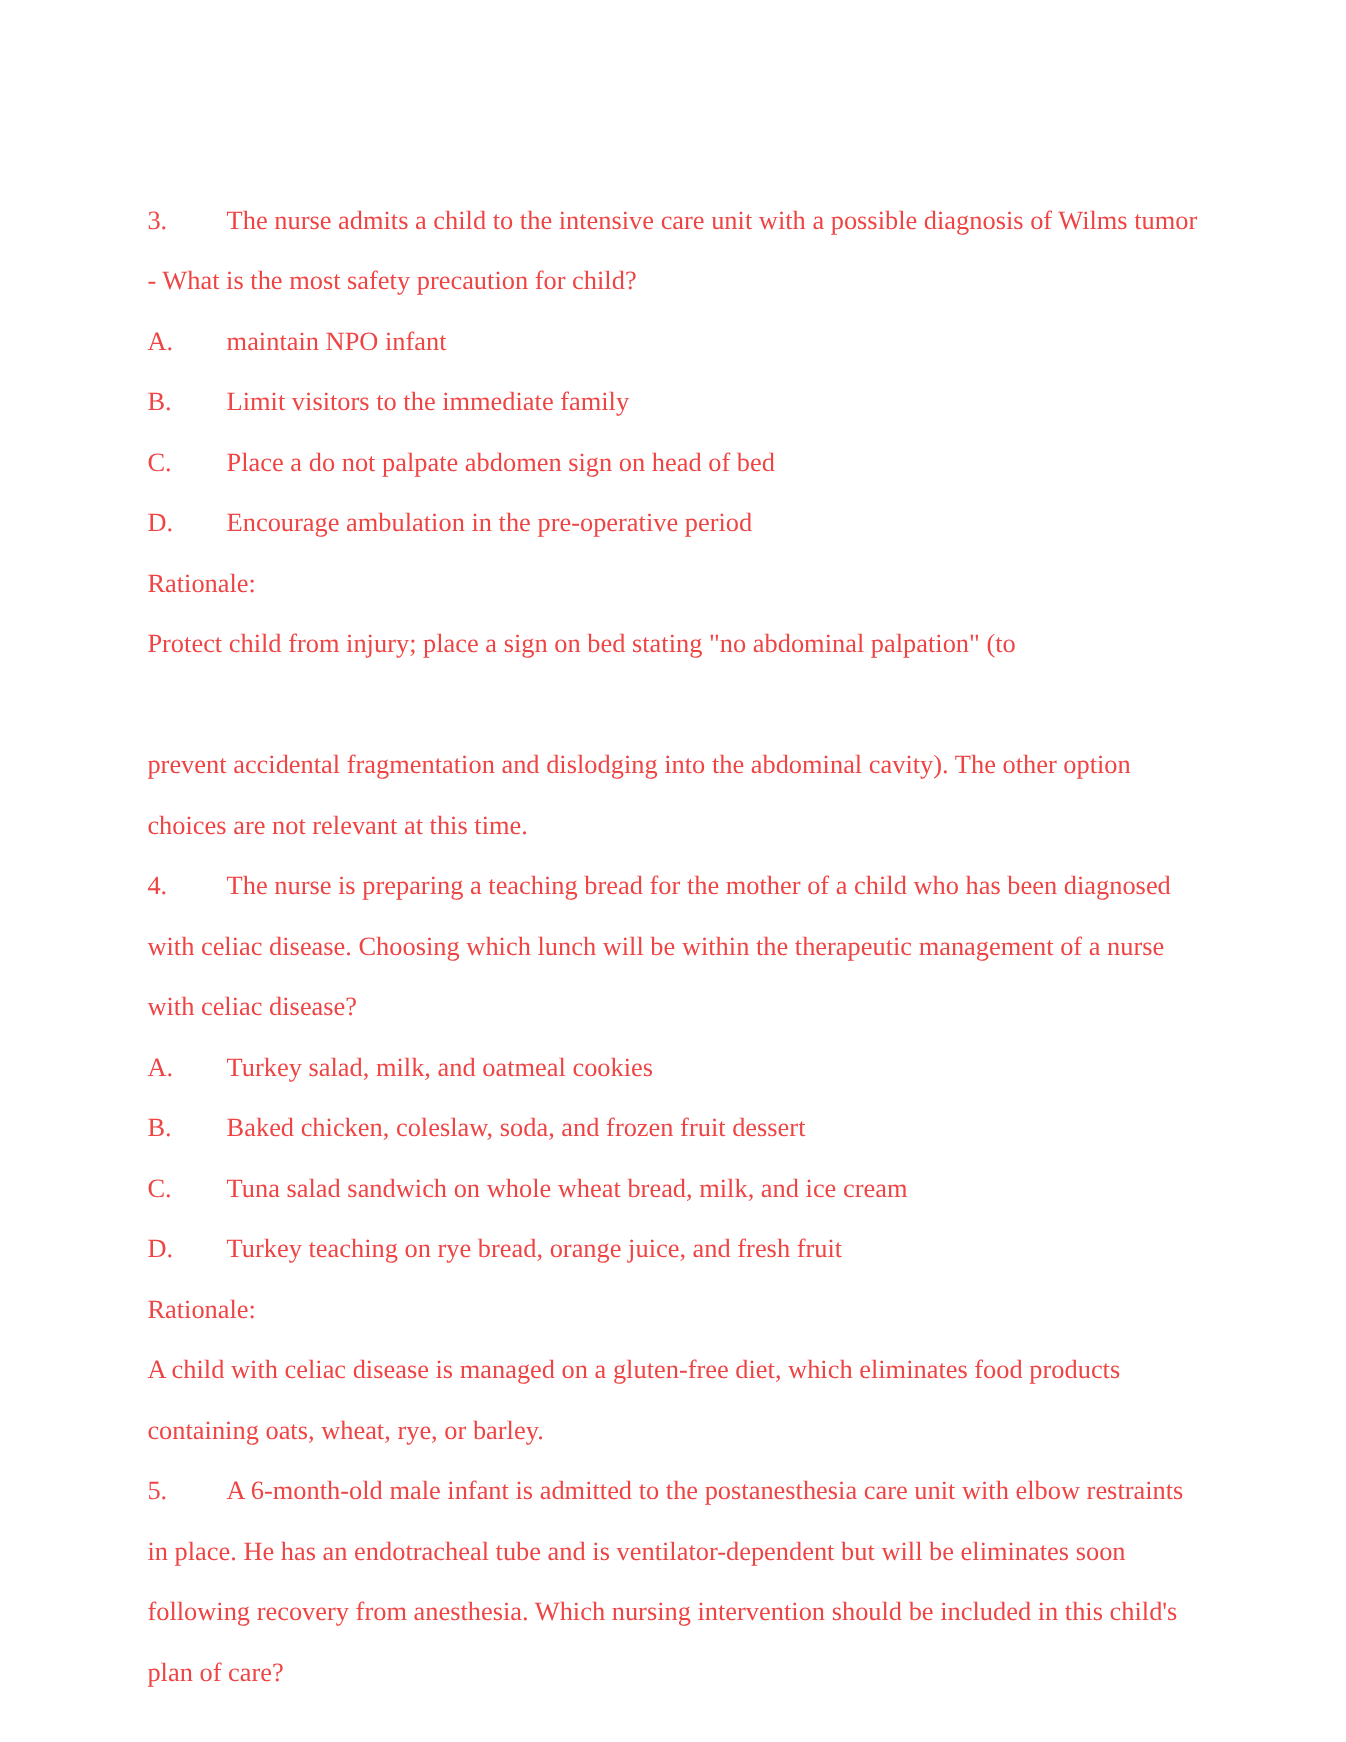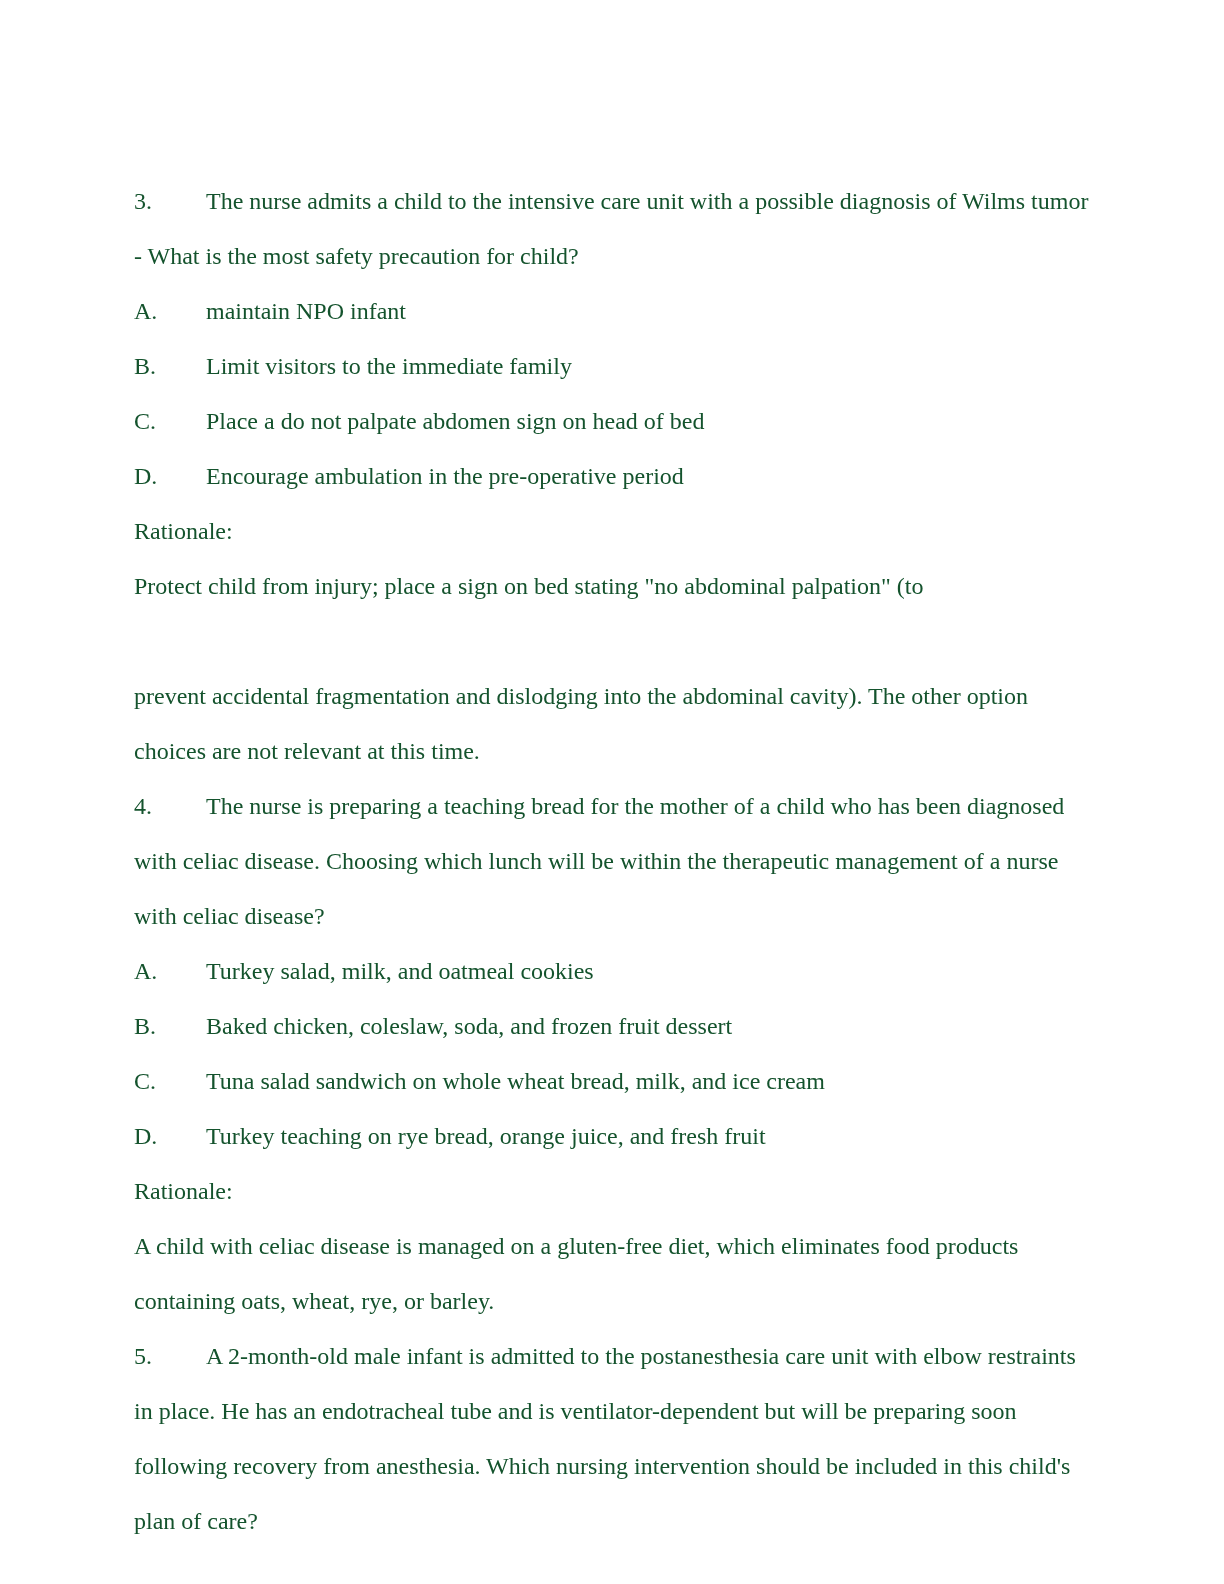--- a/index.html
+++ b/index.html
@@ -5,21 +5,21 @@
   html, body {
     margin: 0;
     padding: 0;
     background: #ffffff;
   }
   .page {
     position: relative;
     width: 1224px;
     height: 1584px;
     background: #ffffff;
-    color: #14532d;
+    color: #ef4444;
     font-family: "Liberation Serif", "DejaVu Serif", serif;
     font-size: 24px;
     overflow: hidden;
   }
   .content {
     position: absolute;
     top: 174px;
     left: 134px;
     right: 134px;
   }
@@ -52,18 +52,18 @@
       <div class="line"><span class="marker">4.</span><span>The nurse is preparing a teaching bread for the mother of a child who has been diagnosed</span></div>
       <div class="line"><span>with celiac disease. Choosing which lunch will be within the therapeutic management of a nurse</span></div>
       <div class="line"><span>with celiac disease?</span></div>
       <div class="line"><span class="marker">A.</span><span>Turkey salad, milk, and oatmeal cookies</span></div>
       <div class="line"><span class="marker">B.</span><span>Baked chicken, coleslaw, soda, and frozen fruit dessert</span></div>
       <div class="line"><span class="marker">C.</span><span>Tuna salad sandwich on whole wheat bread, milk, and ice cream</span></div>
       <div class="line"><span class="marker">D.</span><span>Turkey teaching on rye bread, orange juice, and fresh fruit</span></div>
       <div class="line"><span>Rationale:</span></div>
       <div class="line"><span>A child with celiac disease is managed on a gluten-free diet, which eliminates food products</span></div>
       <div class="line"><span>containing oats, wheat, rye, or barley.</span></div>
-      <div class="line"><span class="marker">5.</span><span>A 2-month-old male infant is admitted to the postanesthesia care unit with elbow restraints</span></div>
-      <div class="line"><span>in place. He has an endotracheal tube and is ventilator-dependent but will be preparing soon</span></div>
+      <div class="line"><span class="marker">5.</span><span>A 6-month-old male infant is admitted to the postanesthesia care unit with elbow restraints</span></div>
+      <div class="line"><span>in place. He has an endotracheal tube and is ventilator-dependent but will be eliminates soon</span></div>
       <div class="line"><span>following recovery from anesthesia. Which nursing intervention should be included in this child's</span></div>
       <div class="line"><span>plan of care?</span></div>
     </div>
 </div>
 
 </body></html>

